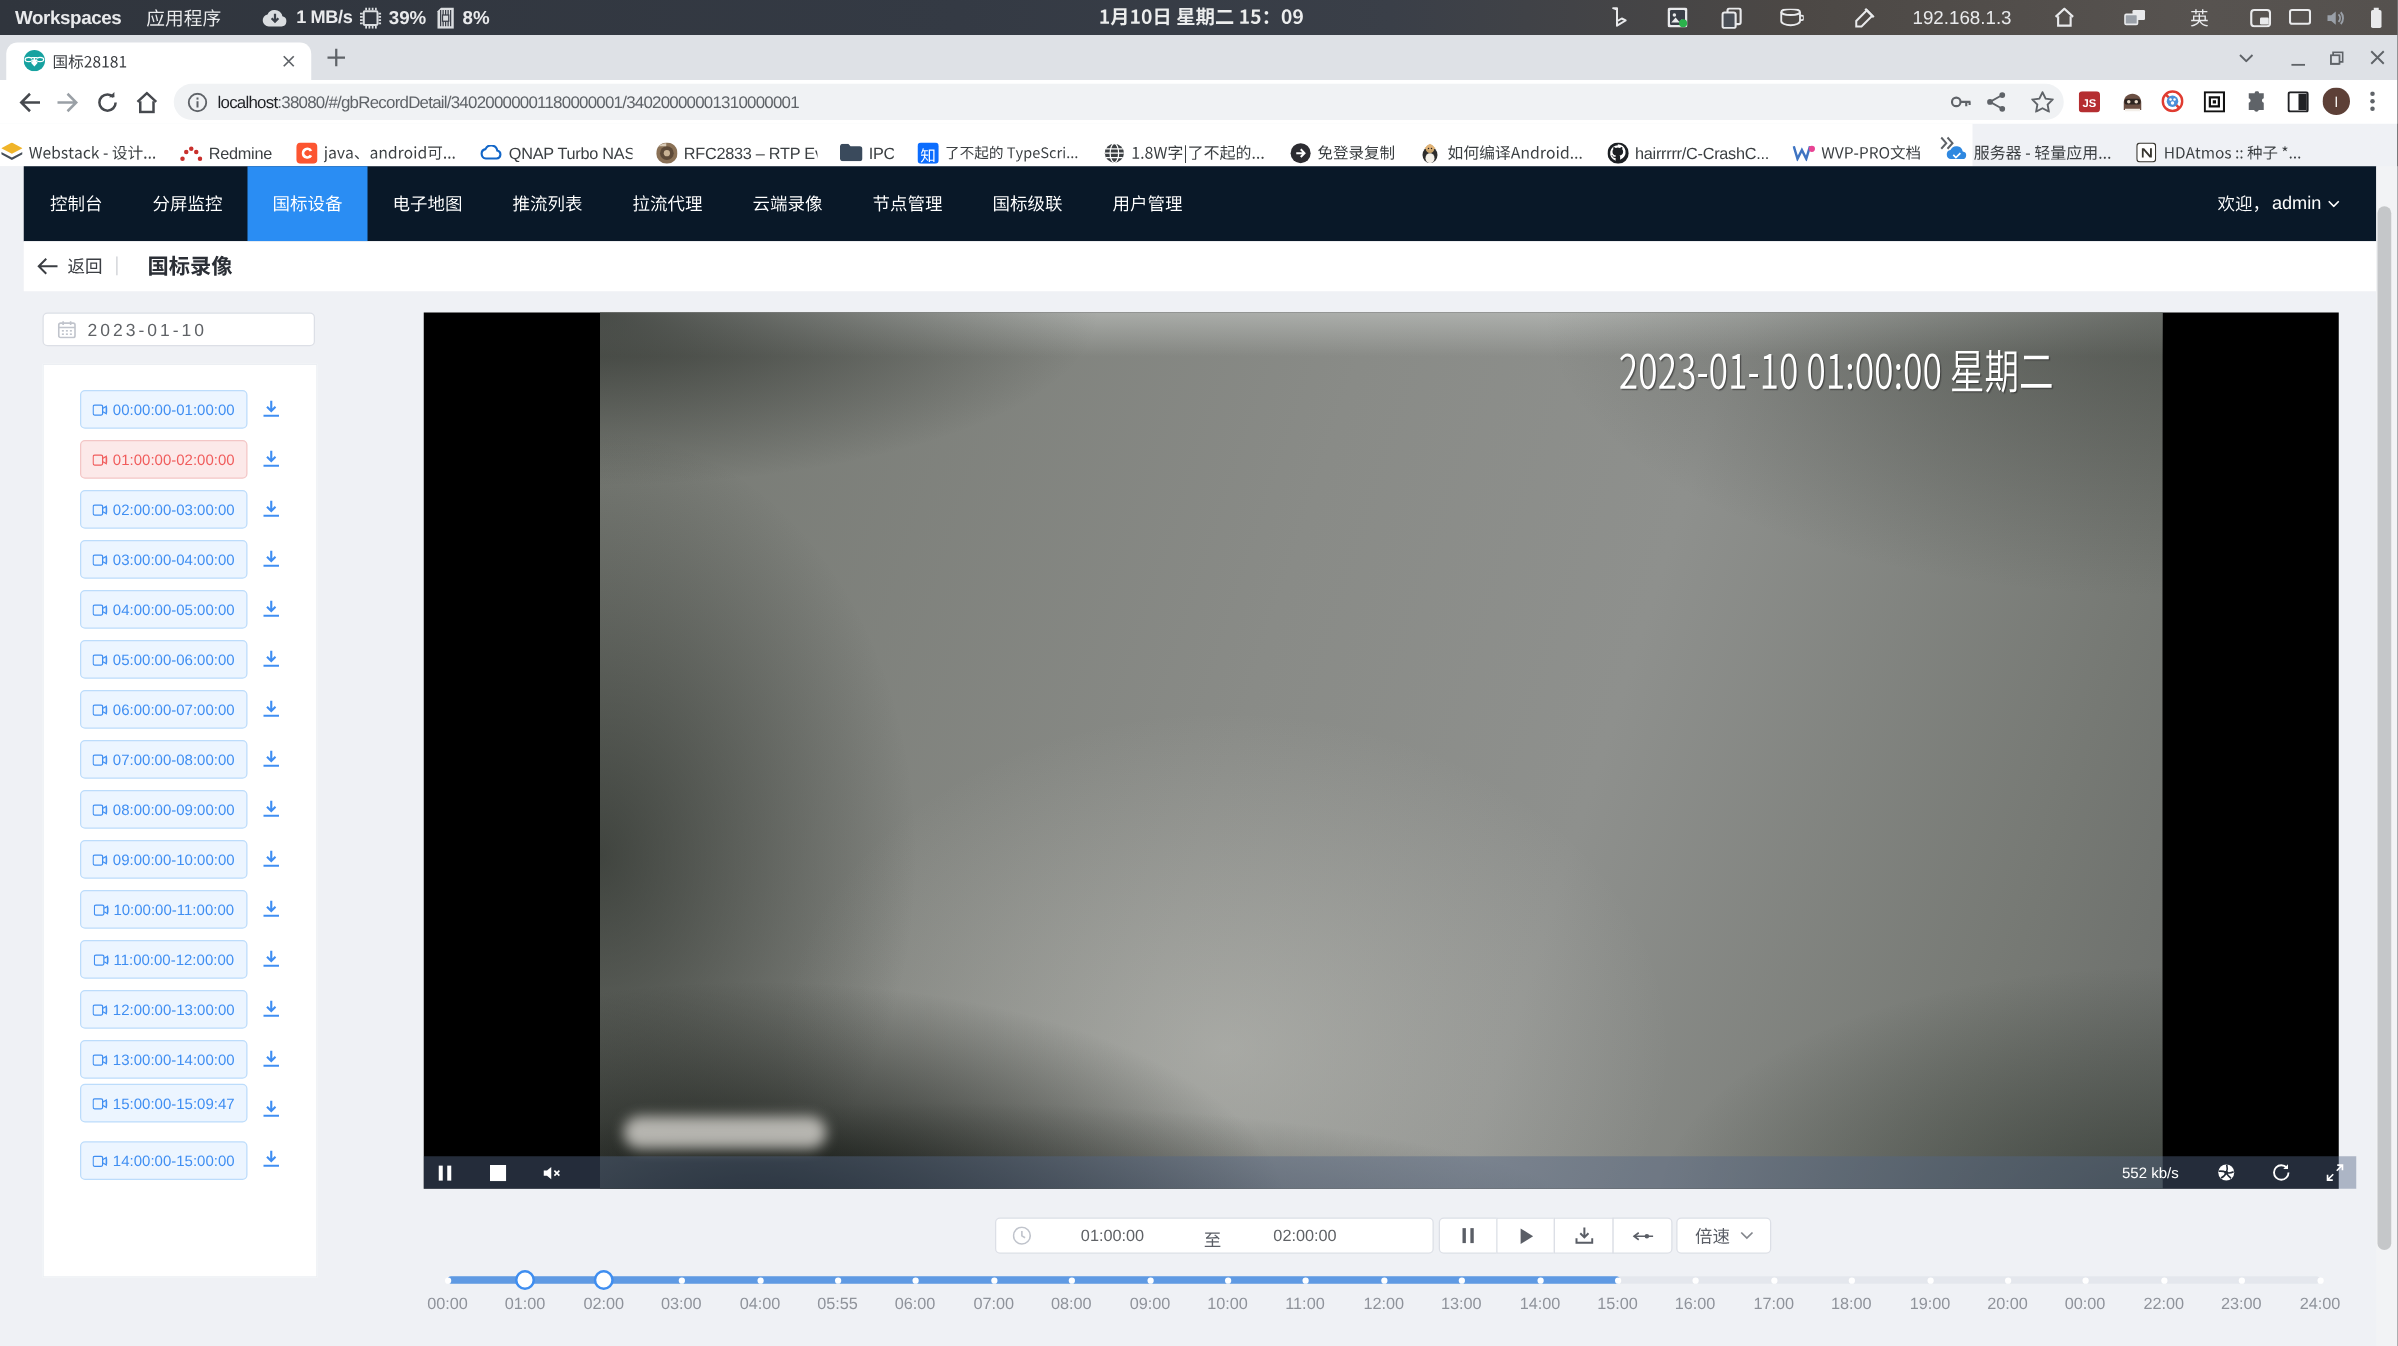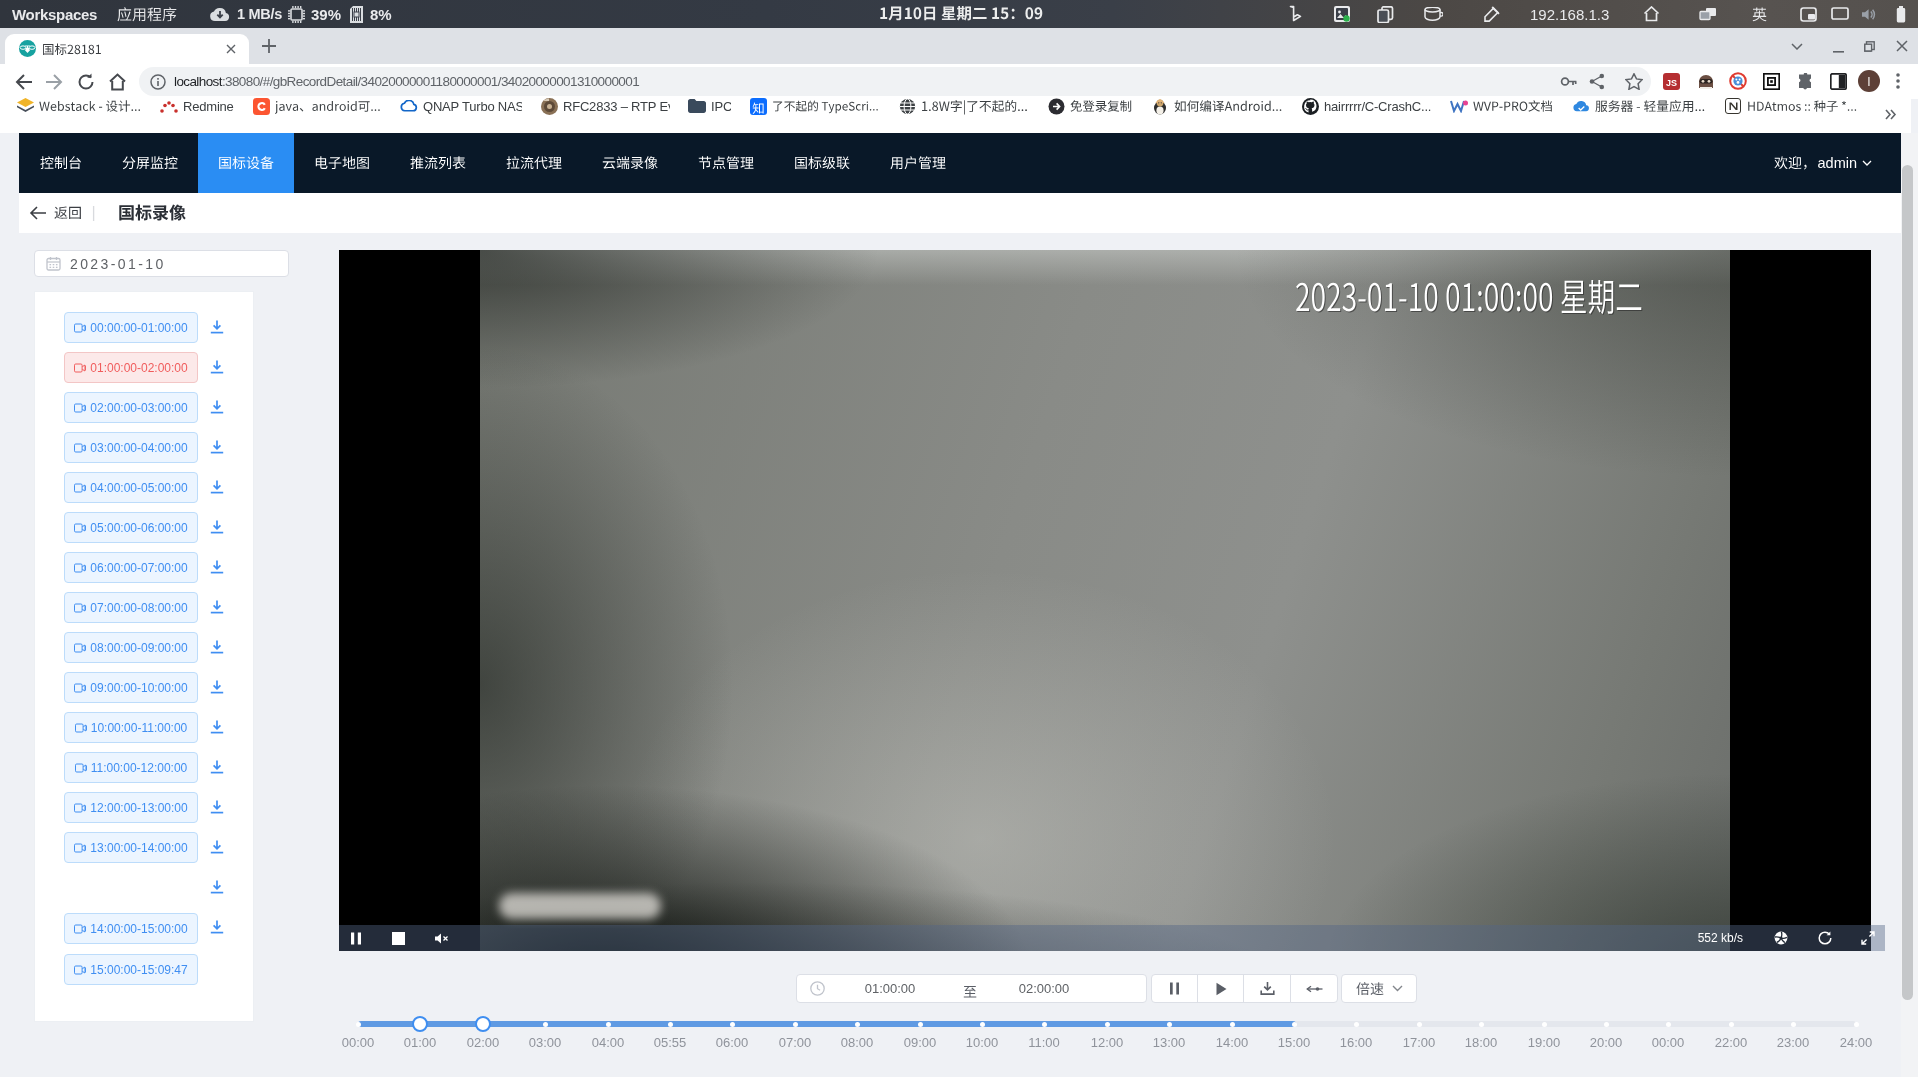--- a/index.html
+++ b/index.html
@@ -10,30 +10,30 @@
 #topbar{position:absolute;left:0;top:0;width:1918px;height:28px;
  background:linear-gradient(90deg,#30353d 0%,#343a44 40%,#3a3f48 58%,#4c4845 75%,#575350 92%,#55514e 100%);
  color:#e9eaec;font-size:15px}
 #topbar .it{position:absolute;top:0;height:28px;display:flex;align-items:center;gap:6px}
 
 #tabstrip{position:absolute;left:0;top:28px;width:1918px;height:36px;background:#dee1e6}
 
 #toolbar{position:absolute;left:0;top:64px;width:1918px;height:35px;background:#fff}
 #urlpill{position:absolute;left:139px;top:3px;width:1512px;height:29px;border-radius:15px;background:#f0f2f4}
 
-#bookmarks{position:absolute;left:0;top:99px;width:1911px;height:34px;background:#fff;display:flex;align-items:flex-start}
+#bookmarks{position:absolute;left:0;top:99px;width:1578px;height:34px;background:#fff;display:flex;align-items:flex-end}
 #bookmarks .bm{display:flex;align-items:center;gap:5px;margin-right:18px;white-space:nowrap;color:#3c4043;font-size:13px;position:relative;top:-2px;letter-spacing:-0.2px}
 #bookmarks .bl{overflow:hidden;height:18px;display:flex;align-items:center}
 
 #page{position:absolute;left:0;top:133px;width:1918px;height:944px;background:#eff1f5}
 #nav{position:absolute;left:19px;top:0;width:1882px;height:60px;background:#091828;display:flex;color:#fff;font-size:14px}
 #nav .ni{height:60px;display:flex;align-items:center;justify-content:center}
 #subhead{position:absolute;left:19px;top:60px;width:1882px;height:40px;background:#fff;display:flex;align-items:center}
 
-#datebox{position:absolute;left:34px;top:117px;width:255px;height:27px;background:#fff;border:1px solid #dcdfe6;border-radius:4px;display:flex;align-items:center}
+#datebox{position:absolute;left:34px;top:117px;width:218px;height:27px;background:#fff;border:1px solid #dcdfe6;border-radius:4px;display:flex;align-items:center}
 #sidepanel{position:absolute;left:34px;top:158px;width:220px;height:731px;background:#fff;border:1px solid #eceff3}
 .rowit{position:absolute;left:64px;width:134px;height:31px;border-radius:4px;display:flex;align-items:center;justify-content:center;gap:4px;font-size:12px}
 .rowit.blue{background:#ecf5ff;border:1px solid #bcdcfb;color:#3f8ef2}
 .rowit.red{background:#fce9e9;border:1px solid #f3c6c6;color:#f05c5c}
 .dlic{position:absolute;left:209px;width:16px;height:16px}
 
 #player{position:absolute;left:339px;top:117px;width:1532px;height:701px;background:#000}
 #vid{position:absolute;left:141px;top:0;width:1250px;height:701px;
  background:
  radial-gradient(ellipse 46% 36% at 10% 103%,rgba(6,10,6,.95),rgba(6,10,6,0) 74%),
@@ -841,21 +841,21 @@
         <rect x="11" y="2.9" width="0.9" height="4.2" fill="#3f8ef2"></rect>
       </svg>
       <span>14:00:00-15:00:00</span>
     </div>
     <div class="dlic" style="top:746px">
       <svg width="16" height="16" viewBox="0 0 16 16">
         <path d="M8 1.5v8M4.6 6.4 8 9.8l3.4-3.4" fill="none" stroke="#3f8ef2" stroke-width="1.7"></path>
         <path d="M1.8 13.6h12.4" stroke="#3f8ef2" stroke-width="1.7"></path>
       </svg>
     </div>
-    <div class="rowit blue" style="top:821px">
+    <div class="rowit blue" style="top:734px">
       <svg width="12" height="10" viewBox="0 0 12 10">
         <rect x="0.5" y="1" width="7.6" height="8" rx="1.2" fill="none" stroke="#3f8ef2" stroke-width="1"></rect>
         <path d="M8.4 3.6 11 2v6L8.4 6.4" fill="none" stroke="#3f8ef2" stroke-width="1"></path>
         <rect x="11" y="2.9" width="0.9" height="4.2" fill="#3f8ef2"></rect>
       </svg>
       <span>15:00:00-15:09:47</span>
     </div>
     <div class="dlic" style="top:786px">
       <svg width="16" height="16" viewBox="0 0 16 16">
         <path d="M8 1.5v8M4.6 6.4 8 9.8l3.4-3.4" fill="none" stroke="#3f8ef2" stroke-width="1.7"></path>

